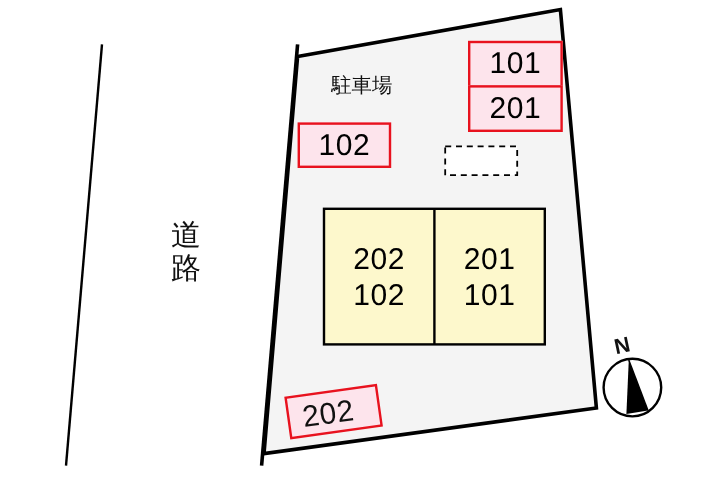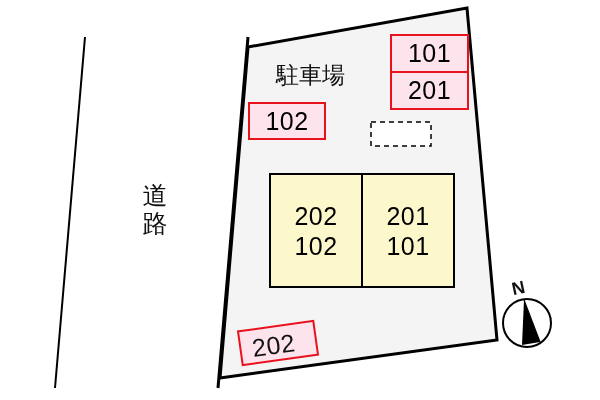--- a/index.html
+++ b/index.html
@@ -37,21 +37,21 @@
     <polygon points="524,300 522,345 540,342" fill="#000"></polygon>
     <line x1="524" y1="300" x2="540" y2="342" stroke="#000" stroke-width="1.2"></line>
   </g>
 </svg>
 
 <div class="lbl jp" style="left:141px; top:182px; font-size:25px; line-height:28px; width:28px; text-align:center;">
   <div>道</div>
   <div>路</div>
 </div>
 
-<div class="lbl jp" style="left:276px; top:60px; font-size:23px;">駐車場</div>
+<div class="lbl jp" style="left:276px; top:60px; font-size:17px;">駐車場</div>
 
 <div class="red-box num" style="left:390px; top:34px; width:79px; height:39px;">
   <span>101</span>
 </div>
 <div class="red-box num" style="left:390px; top:71px; width:79px; height:39px;">
   <span>201</span>
 </div>
 
 <div class="red-box num" style="left:248px; top:102px; width:78px; height:38px;">
   <span>102</span>

